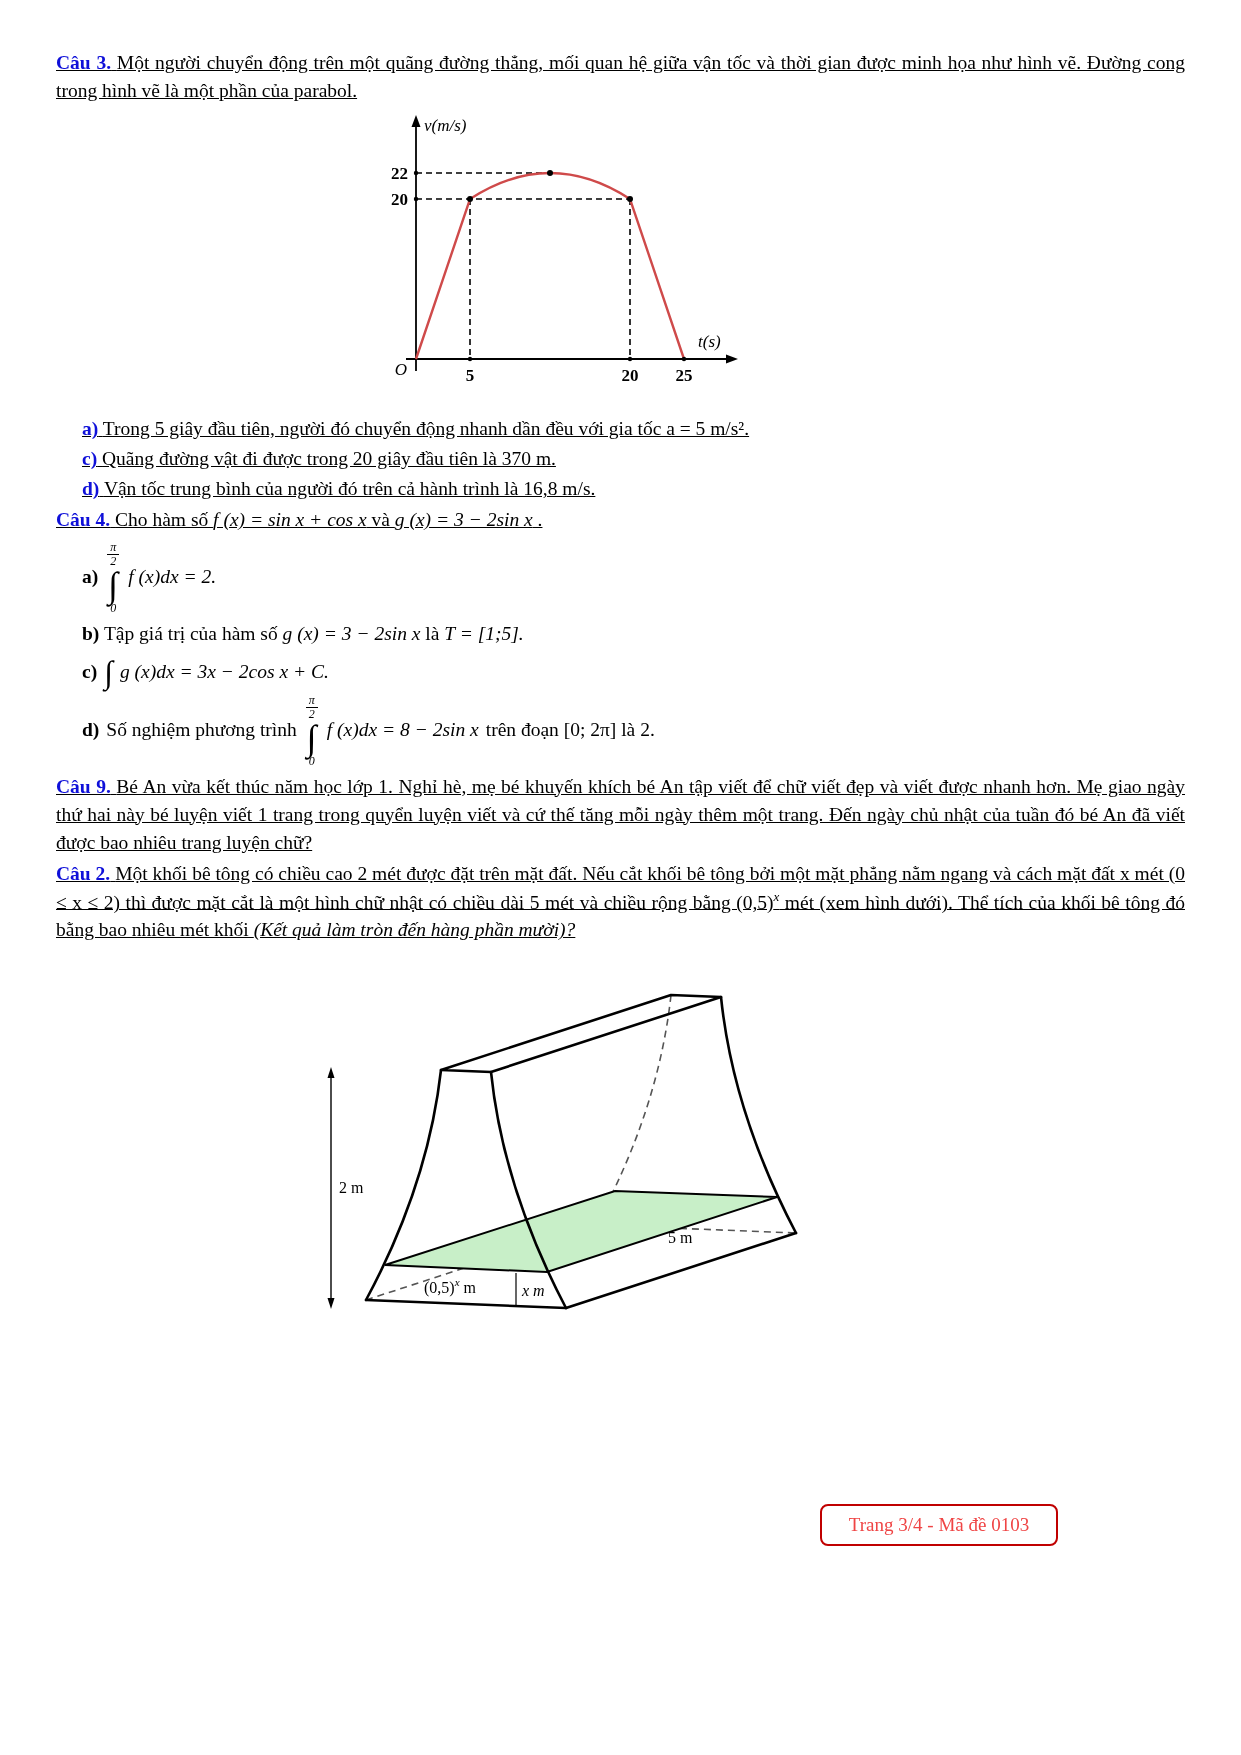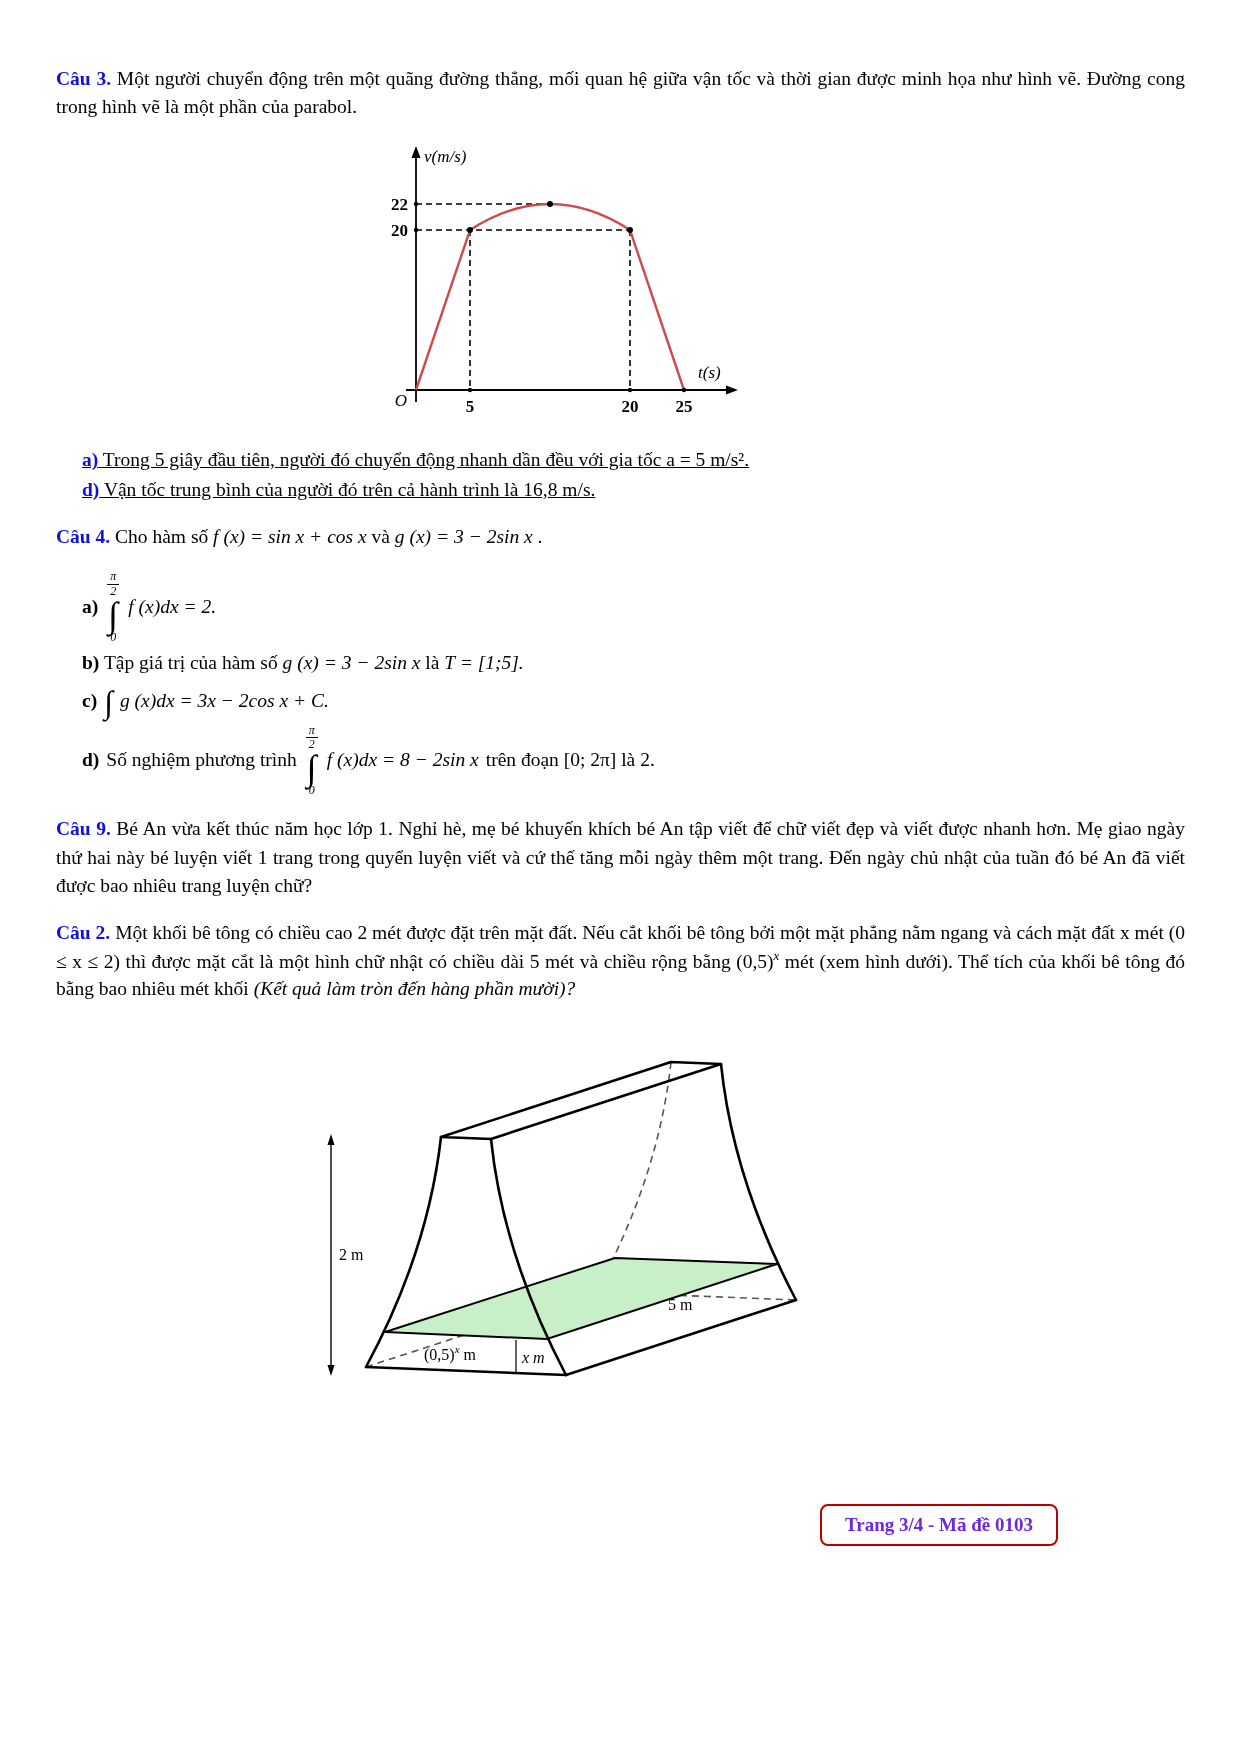--- a/index.html
+++ b/index.html
@@ -2,21 +2,21 @@
 <html><head>
 <meta charset="utf-8">
 <style>
   html,body{margin:0;padding:0;}
   body{
     width:1241px;height:1755px;background:#ffffff;position:relative;
     font-family:"Liberation Serif",serif;font-size:19.5px;line-height:1.44;color:#000;
     overflow:hidden;
   }
   .content{padding:46px 56px 0 56px;}
-  .para{text-align:justify;margin:19px 0;}
+  .para{text-align:justify;margin:3px 0;text-decoration:underline;}
   .blue-b{color:#0f10d9;font-weight:bold;}
   .bold{font-weight:bold;}
   .ital{font-style:italic;}
   .mathi{font-style:italic;}
   .opt{margin:2px 0 2px 26px;text-decoration:underline;}
   .opt4{margin:0 0 8px 26px;}
   .opts{margin-top:6px;}
   .figwrap{margin:4px 0 2px 330px;}
   .figwrap2{margin:10px 0 0 250px;}
   .irow{display:flex;align-items:center;gap:7px;margin:6px 0 6px 26px;}
@@ -24,21 +24,21 @@
   .bigint-sign{font-size:36px;line-height:.85;}
   .bigint-bot{font-size:12px;font-style:italic;margin-top:1px;}
   .minifrac{display:inline-flex;flex-direction:column;align-items:center;font-size:12px;font-style:italic;line-height:1.1;margin-bottom:2px;}
   .mf-num{border-bottom:1px solid #000;padding:0 3px;}
   .mf-den{padding:0 3px;}
   .intinline{font-size:32px;line-height:1;}
   .supx{font-style:italic;font-size:13px;}
   .footer-box{
     position:absolute;left:820px;top:1504px;width:234px;height:38px;
     border:2px solid #c00000;border-radius:8px;display:flex;align-items:center;justify-content:center;
-    color:#6d28d9;font-weight:bold;font-size:19px;background:#fff;
+    color:#ef4444;font-weight:normal;font-size:19px;background:#fff;
   }
   svg text{user-select:none;}
 </style>
 </head>
 <body>
 
 <div class="content">
 
   <p class="para">
     <span class="blue-b">Câu 3.</span>
@@ -87,20 +87,24 @@
         <text x="38" y="22">v(m/s)</text>
         <text x="312" y="238">t(s)</text>
       </g>
     </svg>
   </div>
 
   <div class="opts">
     <p class="opt">
       <span class="blue-b">a)</span>
       <span>Trong 5 giây đầu tiên, người đó chuyển động nhanh dần đều với gia tốc a = 5 m/s².</span>
+    </p>
+    <p class="opt">
+      <span class="blue-b">c)</span>
+      <span>Quãng đường vật đi được trong 20 giây đầu tiên là 370 m.</span>
     </p>
     <p class="opt">
       <span class="blue-b">d)</span>
       <span>Vận tốc trung bình của người đó trên cả hành trình là 16,8 m/s.</span>
     </p>
   </div>
 
   <p class="para">
     <span class="blue-b">Câu 4.</span>
     <span>Cho hàm số </span><span class="mathi">f (x) = sin x + cos x</span><span> và </span><span class="mathi">g (x) = 3 − 2sin x</span><span> .</span>

